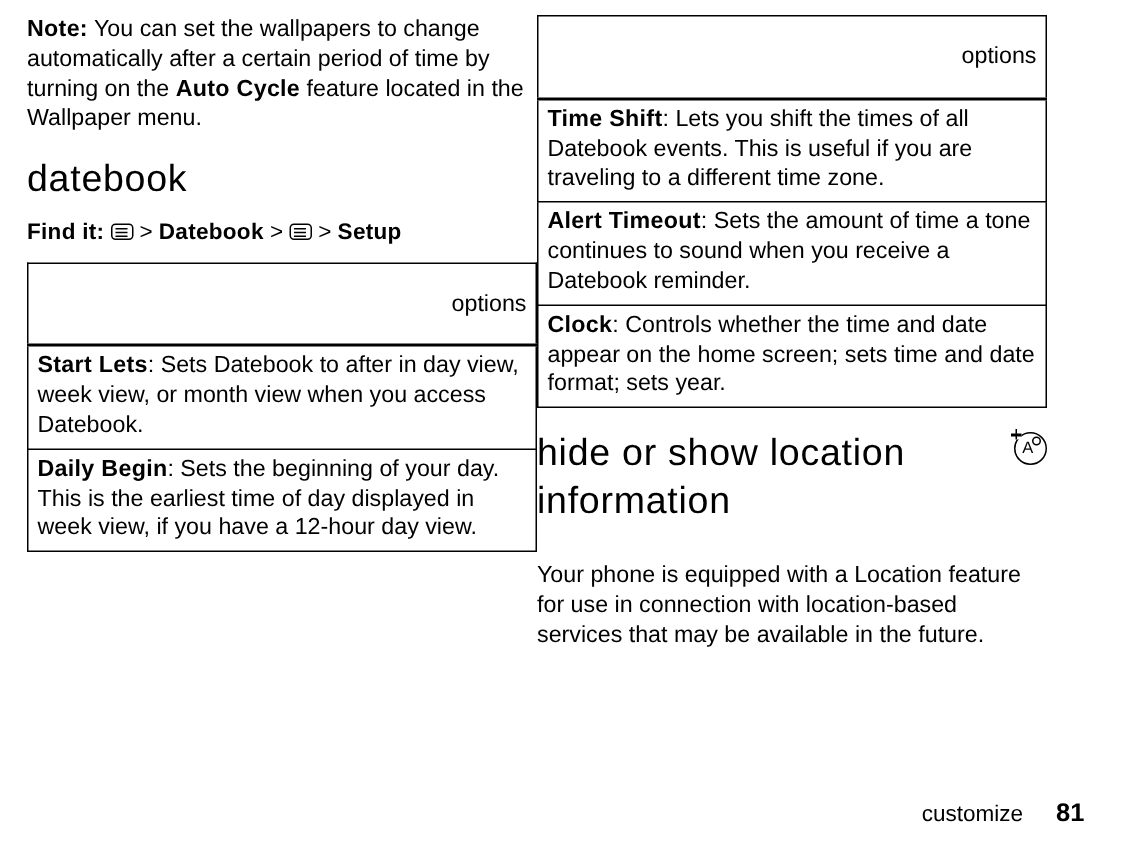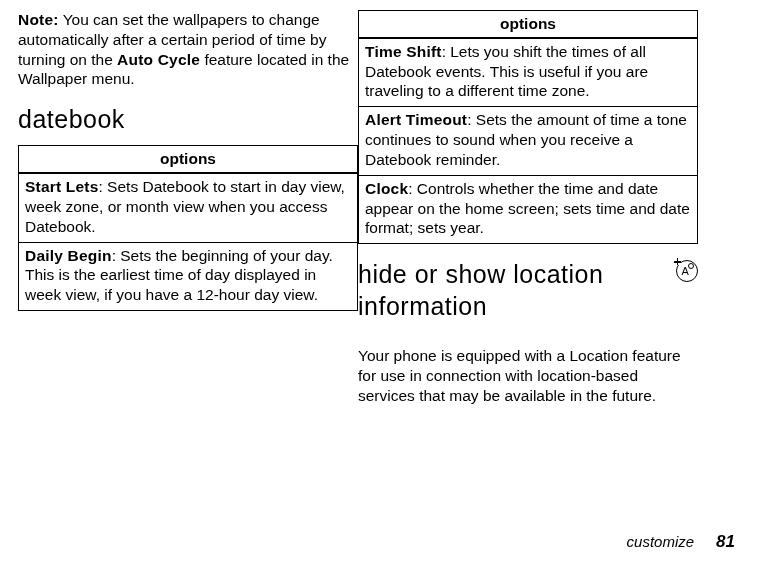--- a/index.html
+++ b/index.html
@@ -45,27 +45,27 @@
     height: 1px; background: #000;
     box-shadow: 0 2.5px 0 #000, 0 5px 0 #000;
   }
   .lead { margin-bottom: 10px; }
   table.opts {
     border-collapse: collapse;
     width: 100%;
     font-size: 15.5px;
   }
   table.opts th {
-    text-align: center;
+    text-align: right;
     font-family: "Arial Narrow", Arial, sans-serif;
-    font-weight: bold;
+    font-weight: normal;
     font-stretch: condensed;
     border: 1px solid #000;
     border-bottom: 2.5px solid #000;
-    padding: 3px 6px;
+    padding: 17px 6px;
   }
   table.opts td {
     border: 1px solid #000;
     padding: 3px 6px 5px 6px;
     line-height: 1.28;
   }
   .hide-show-wrap { position: relative; margin-top: 14px; }
   .agps-icon {
     position: absolute;
     right: 0; top: 2px;
@@ -95,48 +95,51 @@
     background: #fff;
   }
   .agps-plus::before, .agps-plus::after {
     content: ""; position: absolute; background: #000;
   }
   .agps-plus::before { left: 3px; top: 0; width: 1.4px; height: 7px; }
   .agps-plus::after { left: 0; top: 3px; width: 7px; height: 1.4px; }
   .loc-para { margin-top: 24px; }
   .footer {
     position: absolute;
-    right: 24px;
+    right: 36px;
     bottom: 12px;
     font-size: 15px;
-    font-style: italic;
   }
   .footer .pagenum { font-weight: bold; font-size: 17px; margin-left: 22px; }
 </style>
 </head>
 <body>
 
 <div class="columns">
 
   <div class="col">
     <p class="note-para">
       <span class="cond">Note:</span><span> You can set the wallpapers to change automatically after a certain period of time by turning on the </span><span class="cond">Auto Cycle</span><span> feature located in the Wallpaper menu.</span>
     </p>
 
     <h2 class="section">datebook</h2>
 
+    <p class="findit">
+      <span class="cond">Find it:</span>
+      <span class="menu-icon"></span><span> &gt; </span><span class="cond">Datebook</span><span> &gt; </span><span class="menu-icon"></span><span> &gt; </span><span class="cond">Setup</span>
+    </p>
 
 
     <table class="opts">
       <tbody>
           <tr>
             <th>options</th>
           </tr>
       <tr>
-            <td><span class="cond">Start Lets</span><span>: Sets Datebook to start in day view, week zone, or month view when you access Datebook.</span></td>
+            <td><span class="cond">Start Lets</span><span>: Sets Datebook to after in day view, week view, or month view when you access Datebook.</span></td>
           </tr>
       <tr>
             <td><span class="cond">Daily Begin</span><span>: Sets the beginning of your day. This is the earliest time of day displayed in week view, if you have a 12-hour day view.</span></td>
           </tr>
     </tbody>
       </table>
   </div>
 
   <div class="col">
     <table class="opts">

